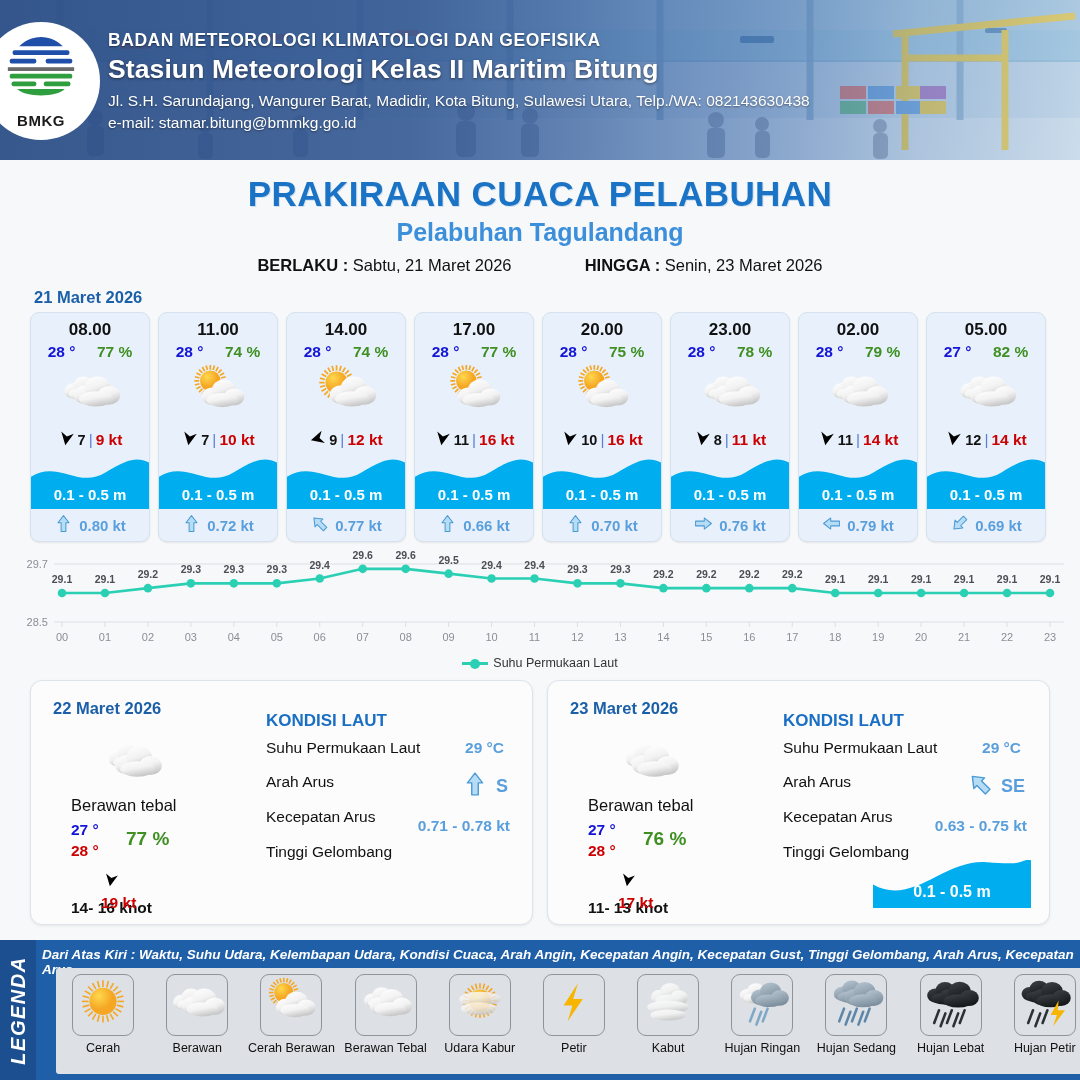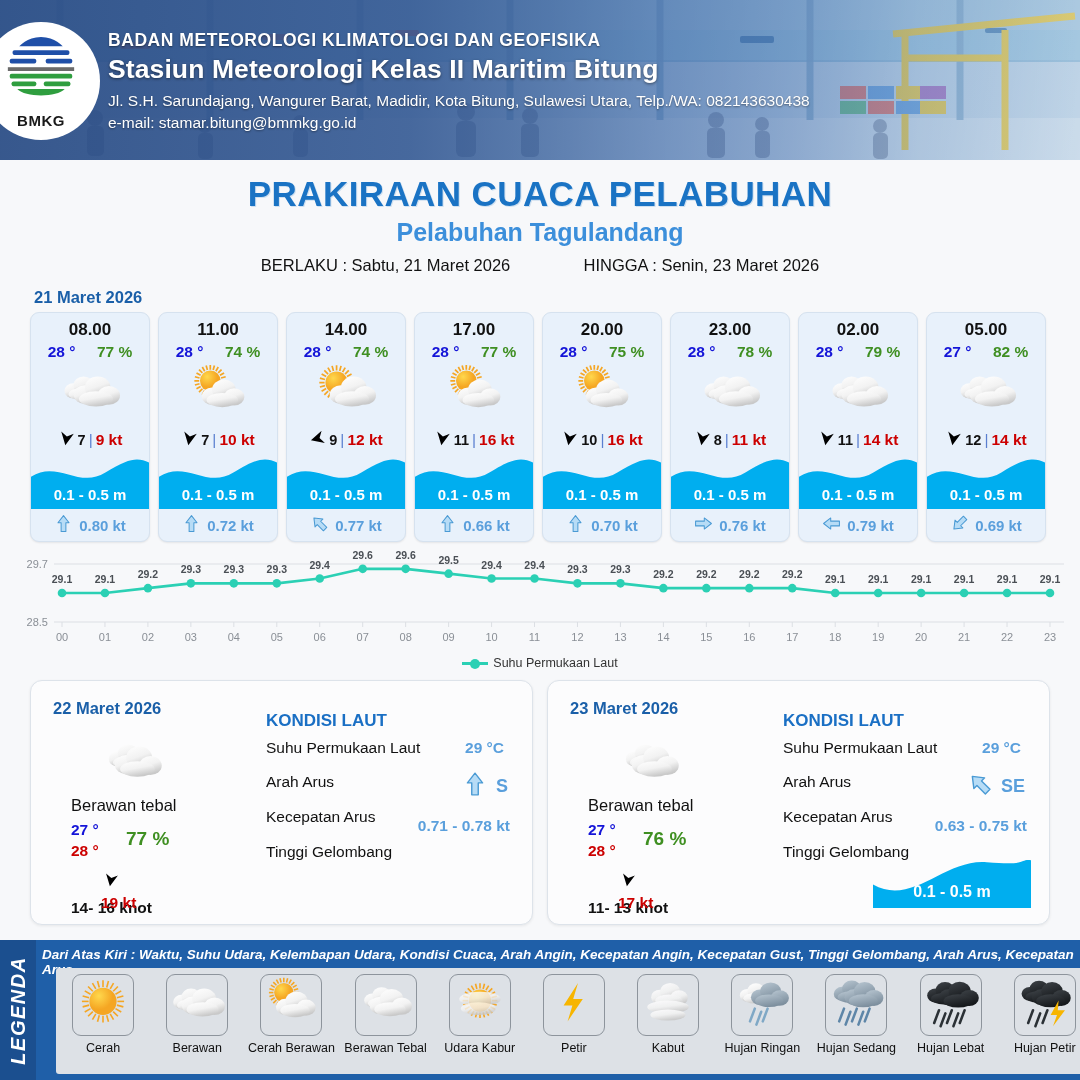--- a/index.html
+++ b/index.html
@@ -40,21 +40,21 @@
 
   
   .title-zone { text-align:center; margin-top:14px; }
   .t-main {
     font-size:35px; font-weight:bold; color:#1a73c4; letter-spacing:.4px;
     text-shadow:1px 1px 0 #cfe0f0;
   }
   .t-sub { font-size:25px; font-weight:bold; color:#3c8fdb; margin-top:4px; }
   .t-valid { margin-top:9px; font-size:16.5px; color:#111; }
   .t-valid .sp { display:inline-block; width:64px; }
-  .t-valid b { font-weight:normal; }
+  .t-valid b { font-weight:bold; }
 
   
   .date-label {
     margin:13px 0 5px 34px; font-size:16.5px; font-weight:bold; color:#1a5fa8;
   }
 
   
   .cards { display:flex; gap:8px; padding:0 30px; }
   .card {
     width:120px; background:#e8f1fb; border:1px solid #d6e2ef;

